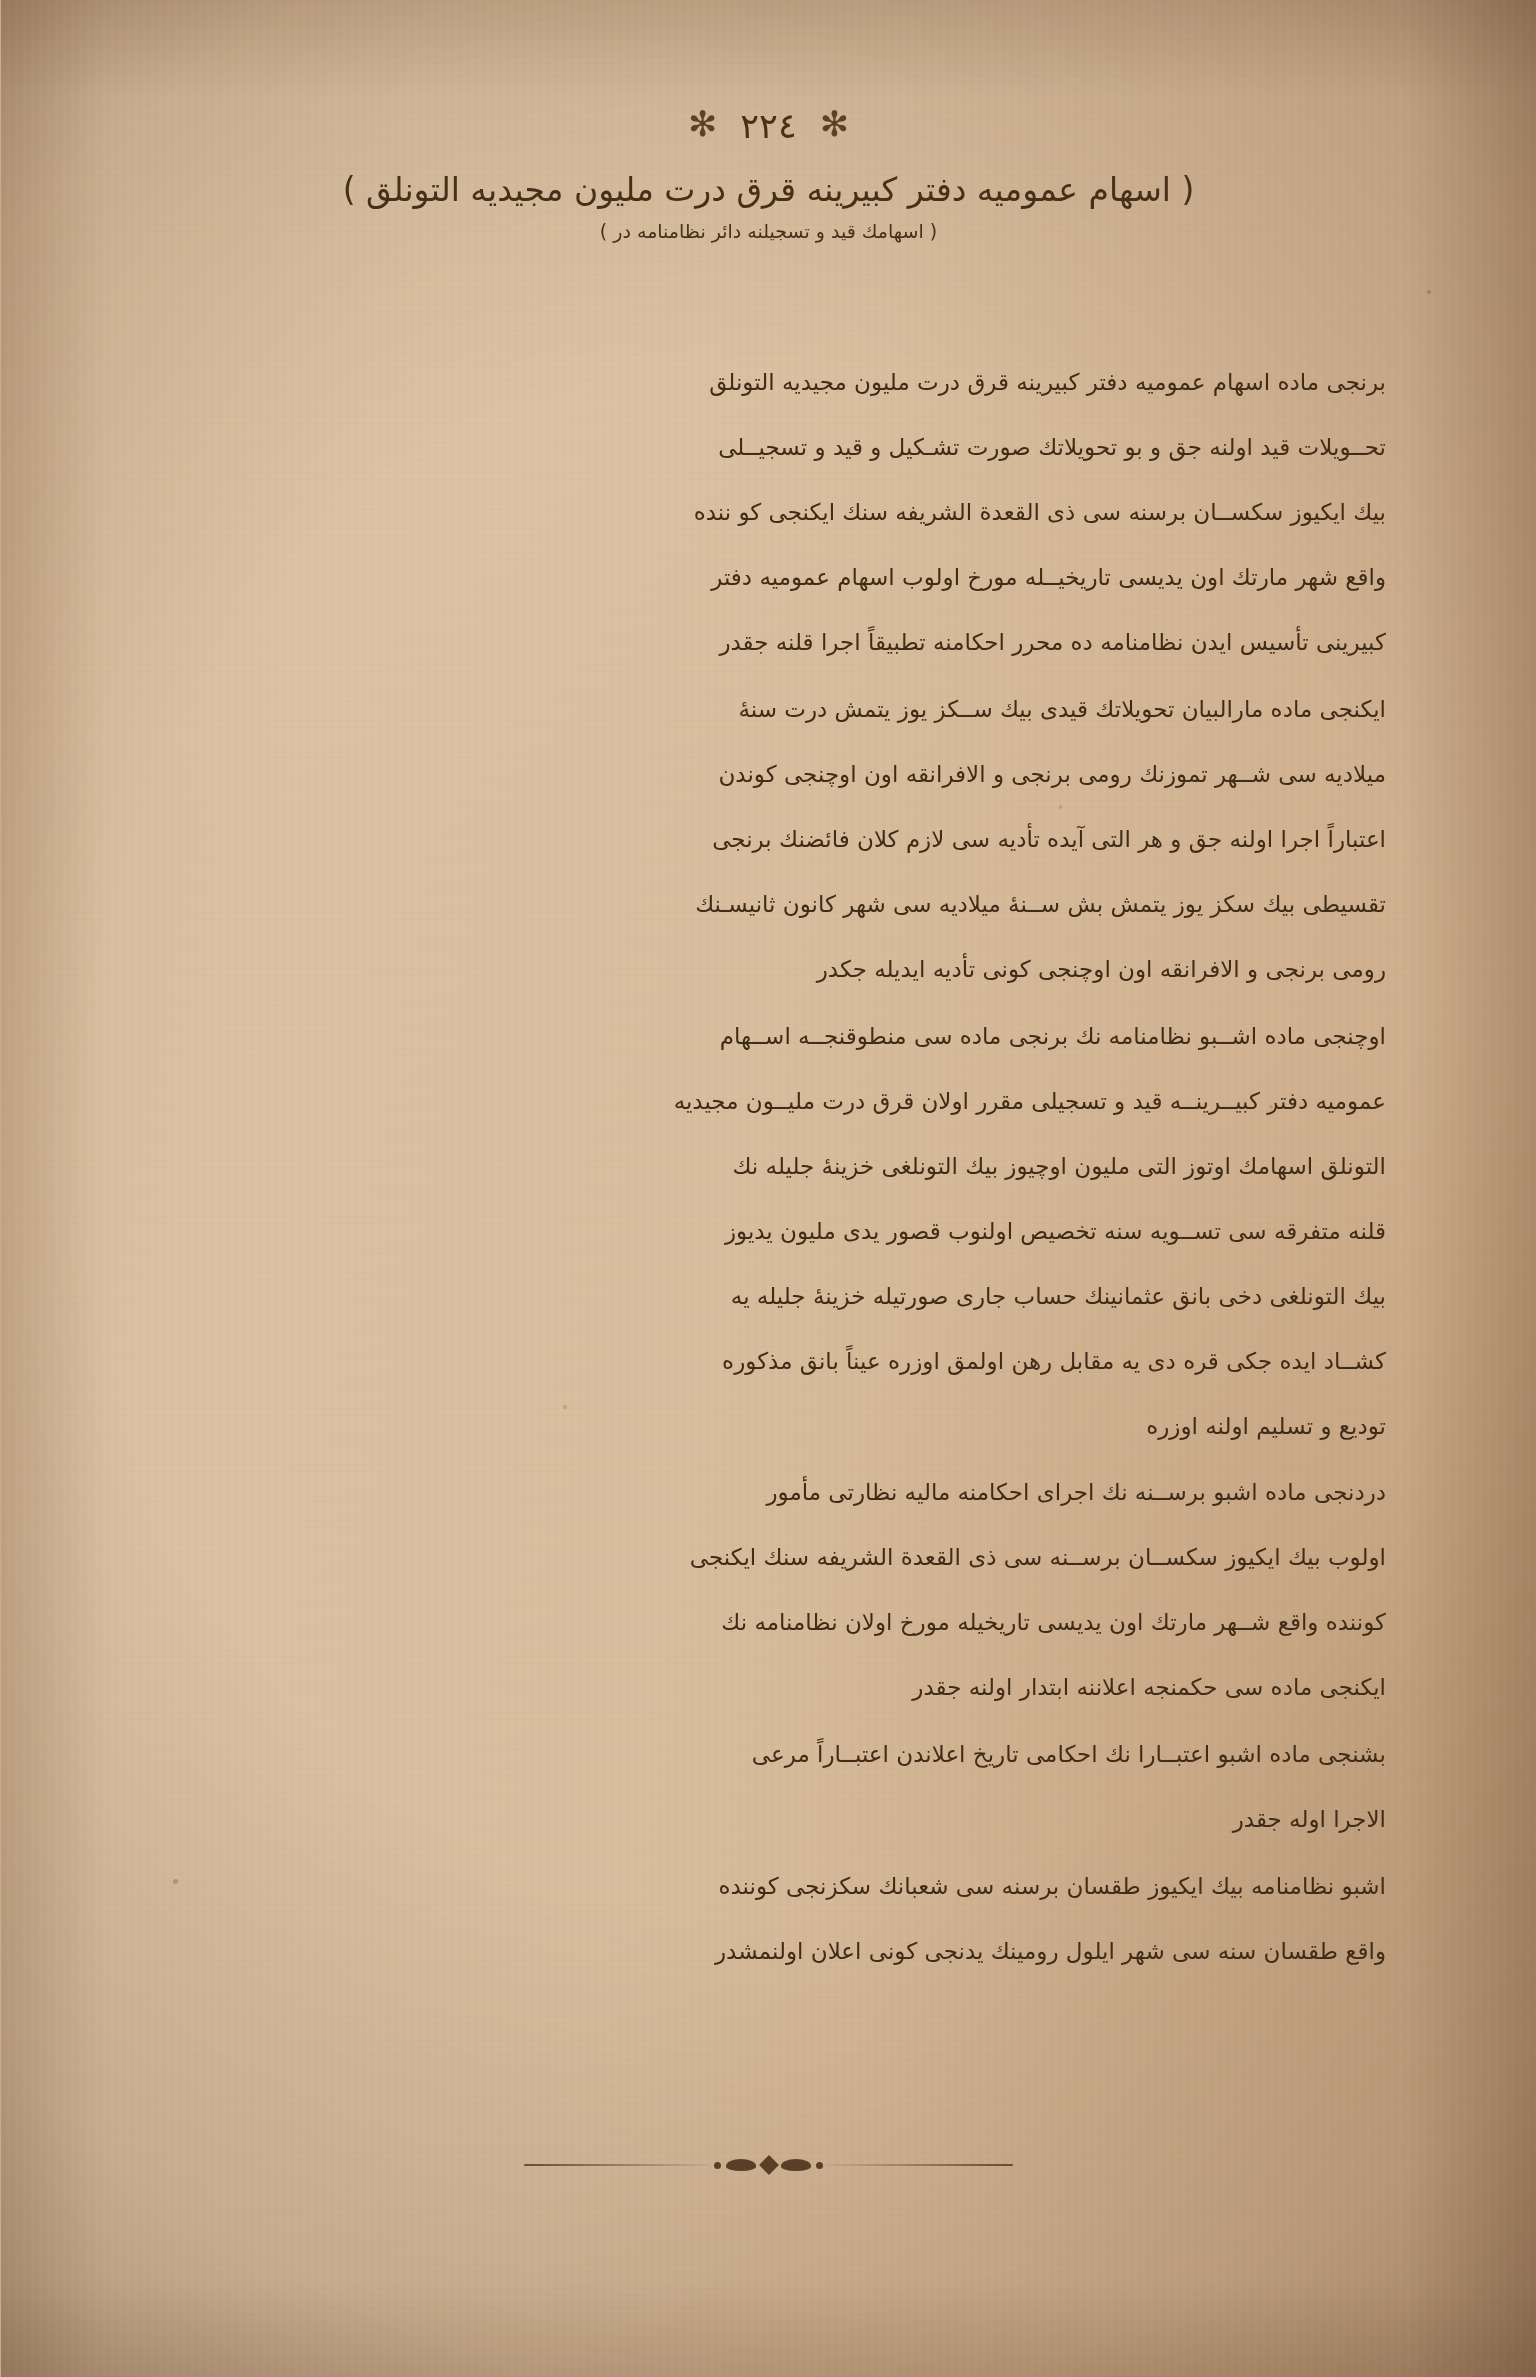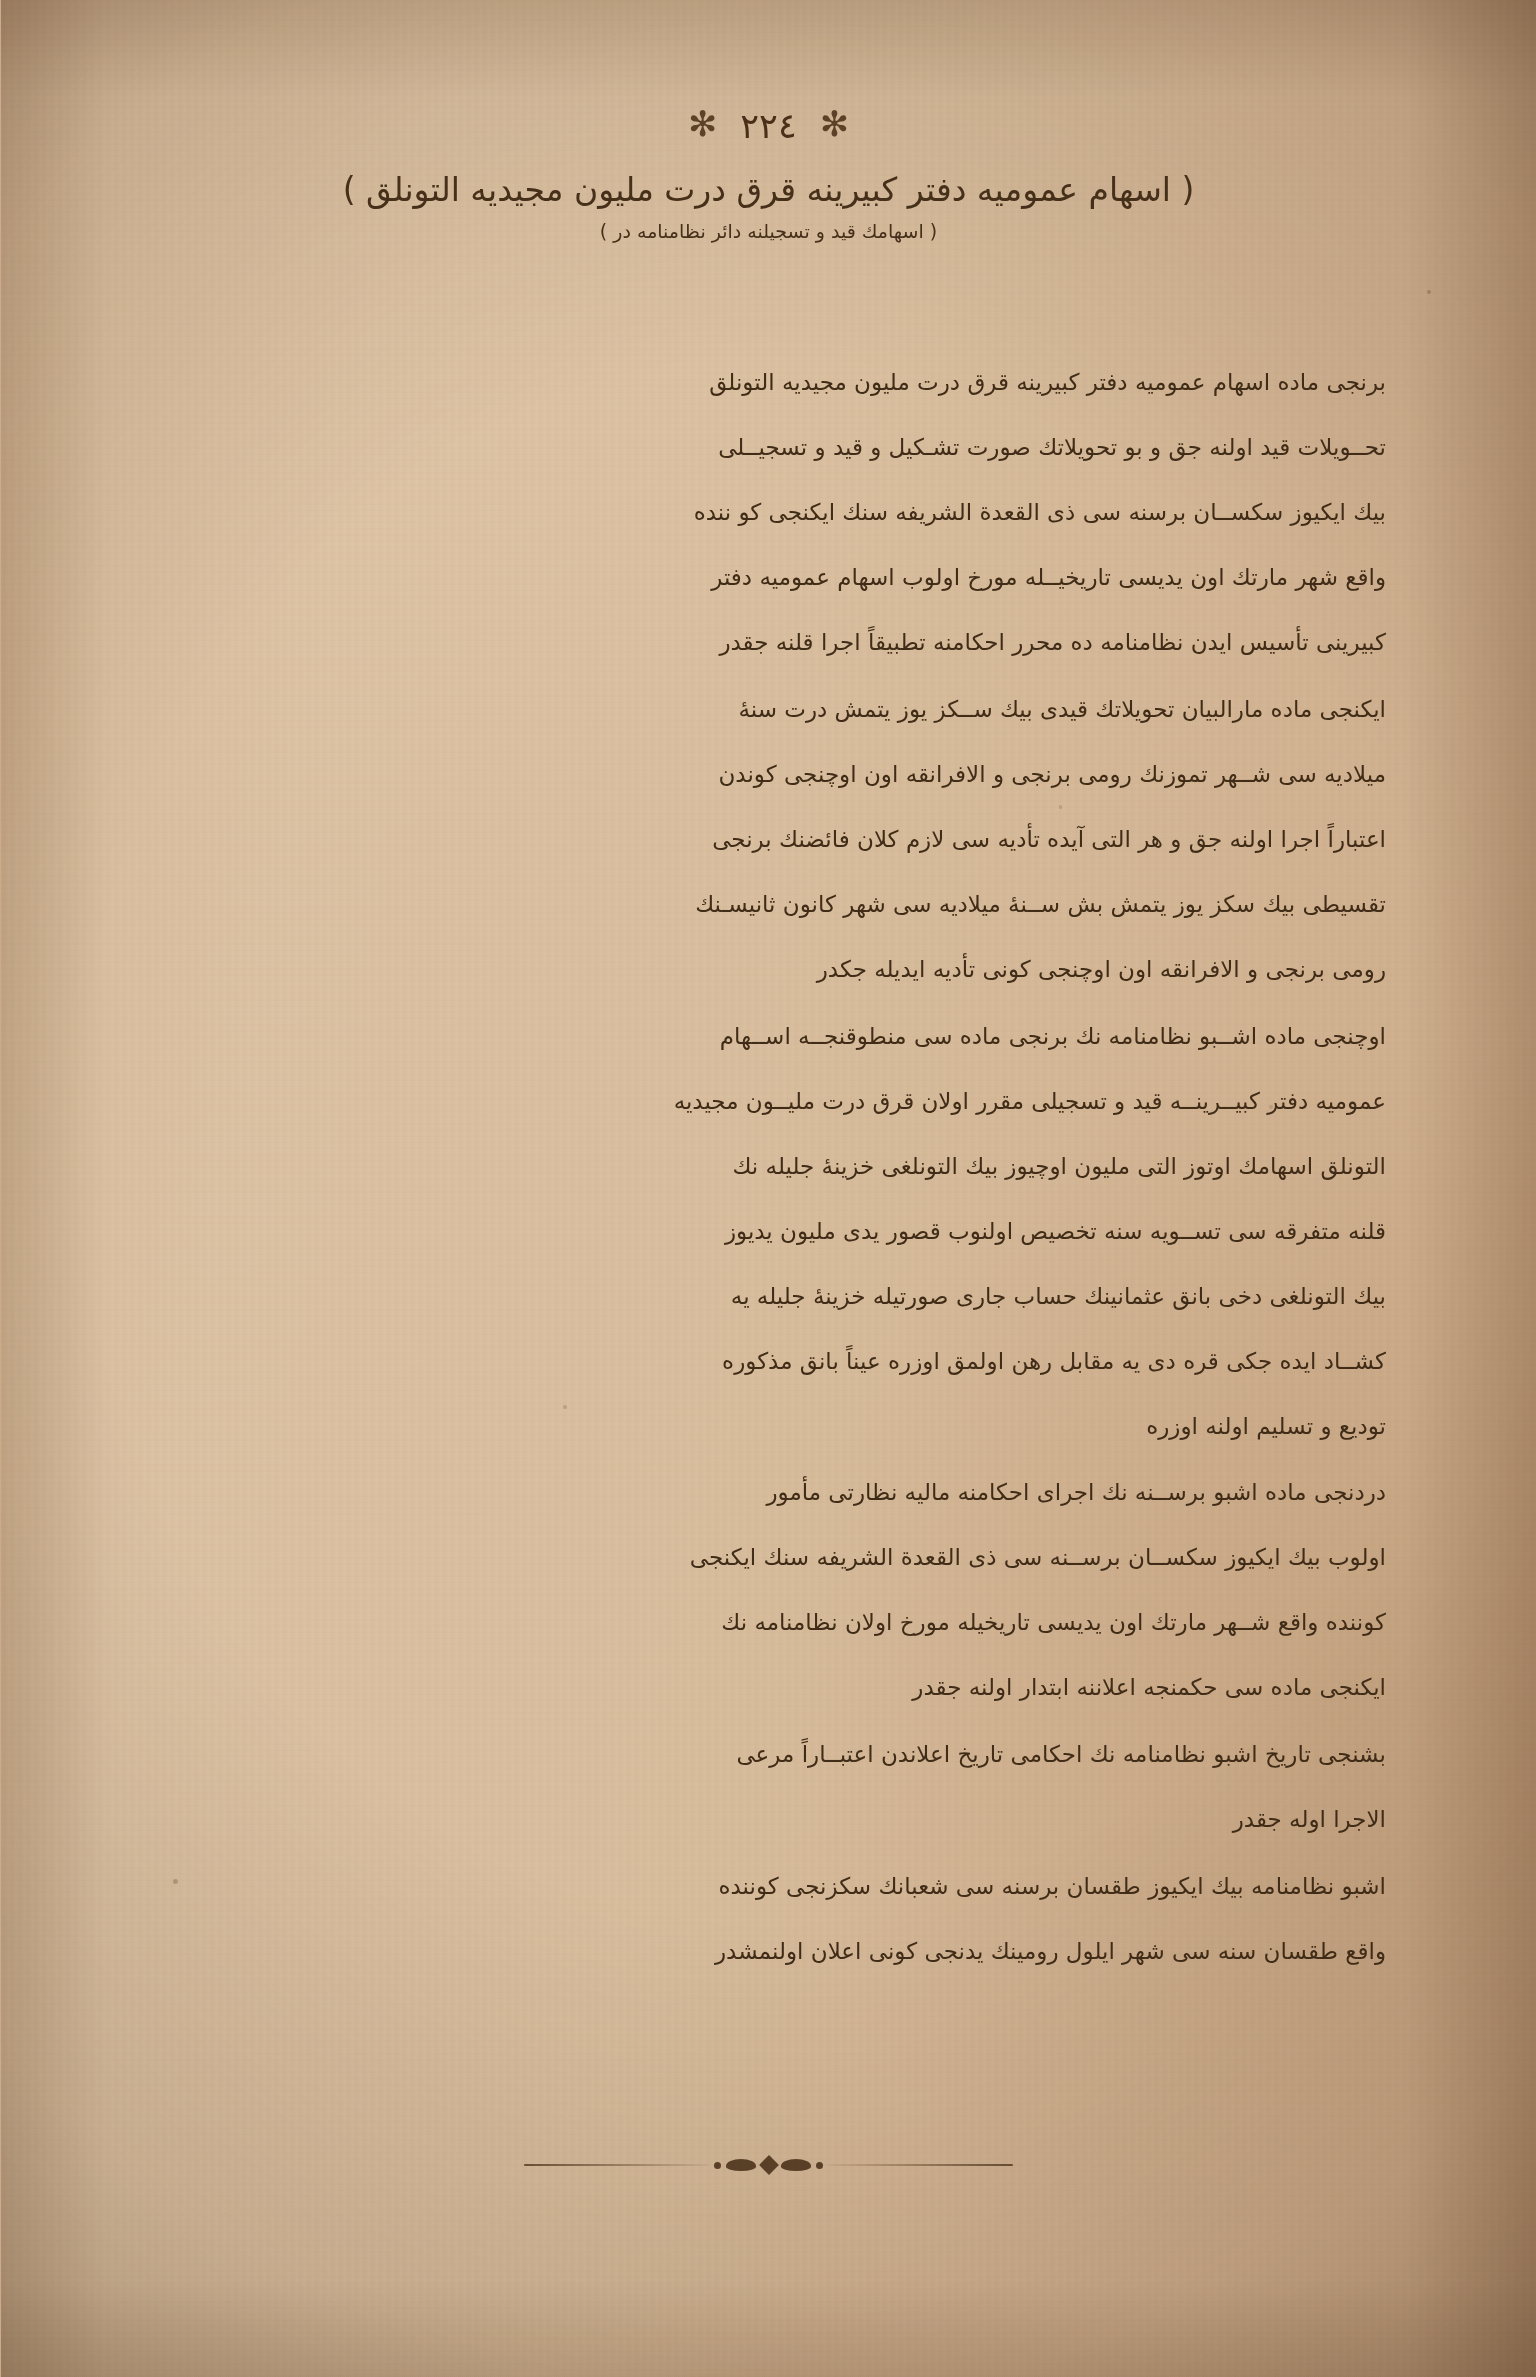--- a/index.html
+++ b/index.html
@@ -248,21 +248,21 @@
       </div>
 
       <div class="para">
         <div class="line">دردنجی ماده      اشبو برســنه نك اجرای احکامنه مالیه نظارتی مأمور</div>
         <div class="line">اولوب بیك ایکیوز سکســان برســنه سی  ذی القعدة الشریفه سنك ایکنجی</div>
         <div class="line">كوننده واقع شــهر مارتك اون یدیسی تاریخیله مورخ اولان نظامنامه نك</div>
         <div class="line indent-center">ایکنجی ماده سی حکمنجه اعلاننه ابتدار اولنه جقدر</div>
       </div>
 
       <div class="para">
-        <div class="line">بشنجی تاریخ       اشبو نظامنامه نك احکامی تاریخ اعلاندن اعتبــاراً مرعی</div>
+        <div class="line">بشنجی ماده       اشبو اعتبــارا نك احکامی تاریخ اعلاندن اعتبــاراً مرعی</div>
         <div class="line indent-center">الاجرا اوله جقدر</div>
       </div>
 
       <div class="para">
         <div class="line">اشبو نظامنامه بیك ایکیوز طقسان برسنه سی شعبانك سکزنجی كوننده</div>
         <div class="line">واقع طقسان سنه سی شهر ایلول رومینك یدنجی كونی اعلان اولنمشدر</div>
       </div>
 
     </div>
 

